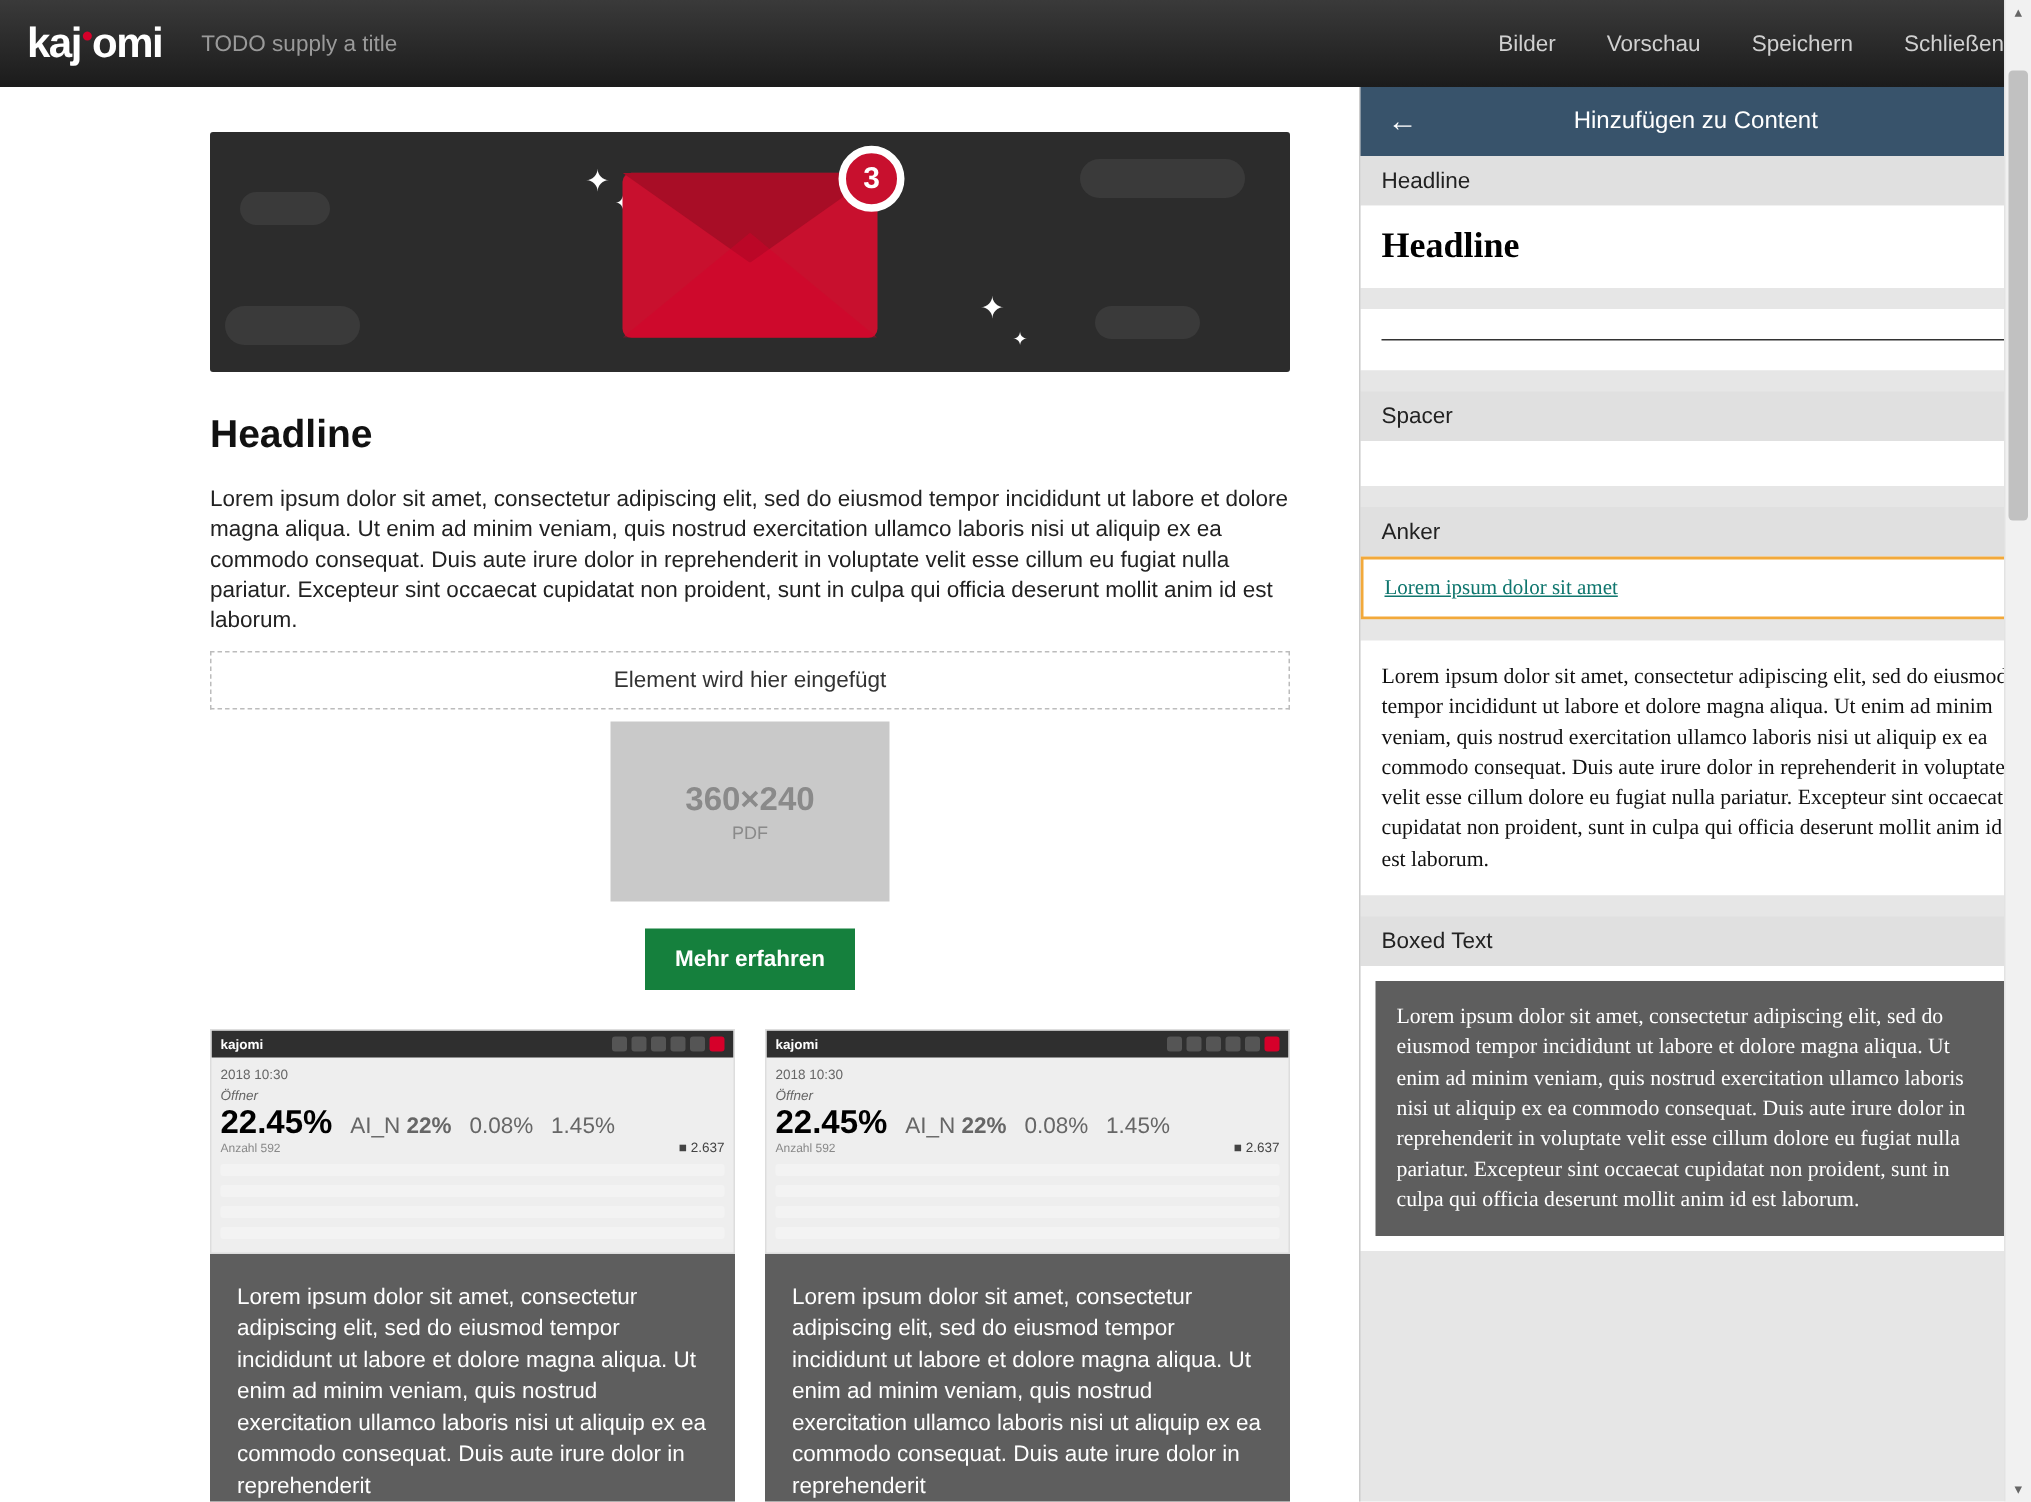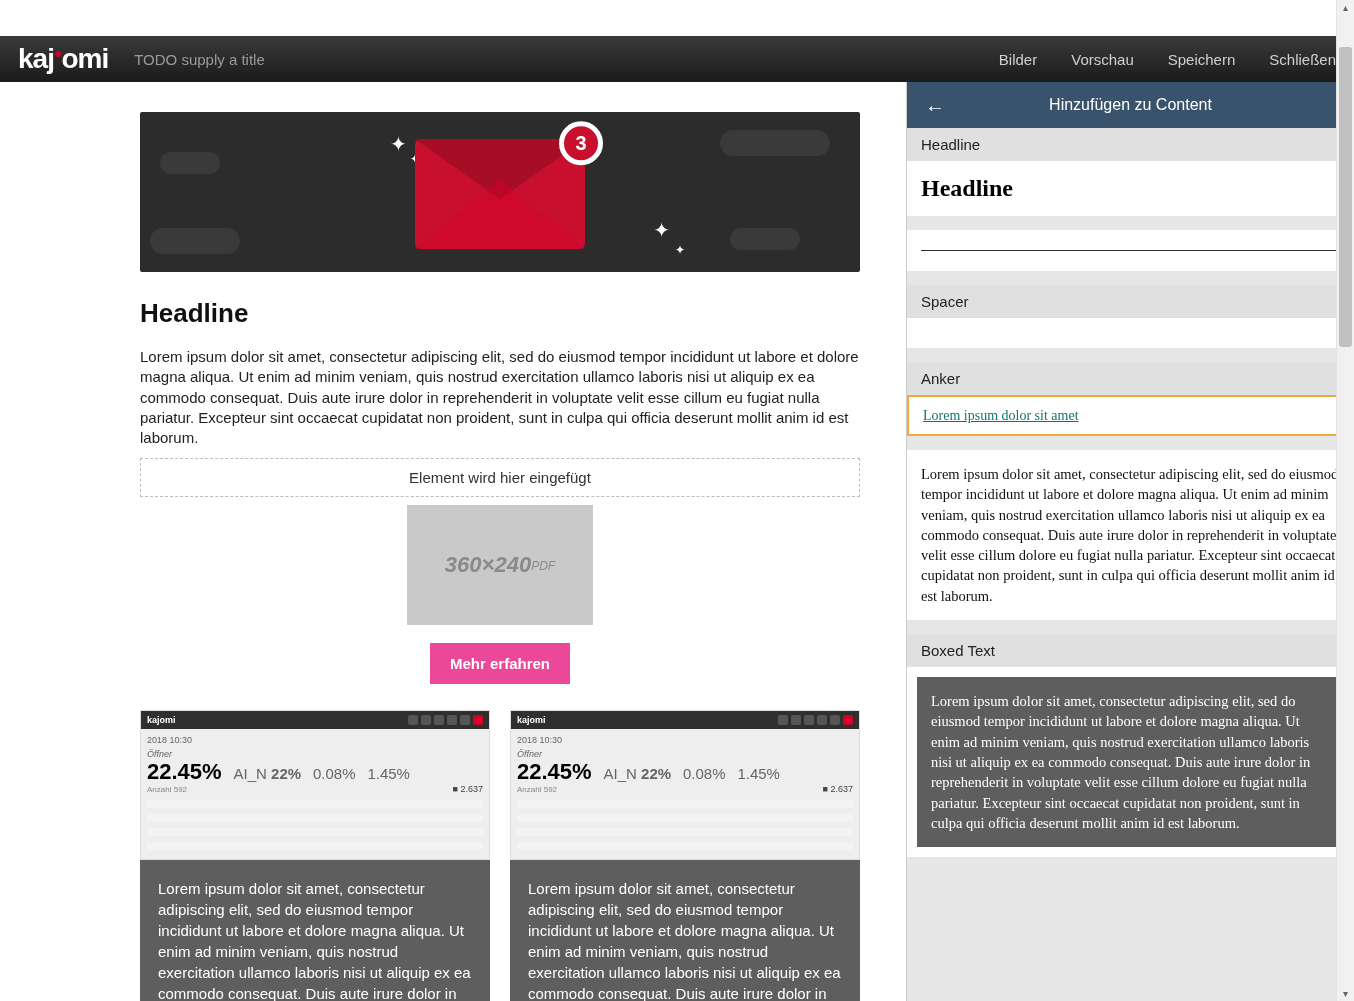--- a/index.html
+++ b/index.html
@@ -1,19 +1,19 @@
 <!DOCTYPE html>
 <html><head>
 <meta charset="utf-8">
 <style>
   * { box-sizing: border-box; margin: 0; padding: 0; }
   body { font-family: Arial, Helvetica, sans-serif; font-size: 14px; background: #fff; width: 1354px; height: 1001px; overflow: hidden; position: relative; }
 
   
-  .topbar { height: 46px; background: linear-gradient(#3a3a3a,#1b1b1b); color: #cfcfcf; display: flex; align-items: center; padding: 0 18px; margin-top: 36px; }
+  .topbar { height: 58px; background: linear-gradient(#3a3a3a,#1b1b1b); color: #cfcfcf; display: flex; align-items: center; padding: 0 18px; }
   .logo { font-size: 28px; font-weight: 700; color: #fff; letter-spacing: -1px; }
   .logo .dot { color: #d6002a; display:inline-block; transform:translateY(-10px); font-size:14px;}
   .title-placeholder { margin-left: 26px; color: #9a9a9a; font-size: 15px; }
   .topbar-spacer { flex: 1; }
   .toplink { color: #d0d0d0; font-size: 15px; margin-left: 34px; cursor: pointer; }
 
   .workspace { display: flex; height: calc(1001px - 47px); }
   .canvas-pane { flex: 1; background: #fff; position: relative; overflow: hidden; }
   .canvas-inner { width: 720px; margin-left: 140px; padding-top: 30px; }
 
@@ -25,25 +25,25 @@
   .env-body { width:170px; height:110px; background:#c8102e; position:relative; border-radius:6px; }
   .env-flap { position:absolute; top:0; left:0; right:0; height:60px; background:#a80d26; clip-path: polygon(0 0,100% 0,50% 100%); }
   .env-bottom { position:absolute; bottom:0; left:0; right:0; height:70px; background:#d6002a; clip-path: polygon(0 100%,100% 100%,50% 0); opacity:0.4;}
   .badge { position:absolute; right:-18px; top:-18px; width:44px; height:44px; background:#c8102e; border:5px solid #fff; border-radius:50%; color:#fff; font-weight:bold; display:flex; align-items:center; justify-content:center; font-size:20px;}
 
   .headline { font-size: 26px; font-weight: 700; margin-top: 26px; color:#111; }
   .body-text { margin-top: 18px; font-size: 15px; line-height: 1.35; color: #222; }
 
   .dropzone { border: 1px dashed #bcbcbc; text-align: center; padding: 10px 0; margin-top: 10px; color: #333; font-size: 15px; }
 
-  .placeholder-img { width: 186px; height: 120px; background: #c9c9c9; margin: 8px auto 0; display: flex; flex-direction: row; align-items: center; justify-content: center; color: #8a8a8a; font-style: italic; }
+  .placeholder-img { width: 186px; height: 120px; background: #c9c9c9; margin: 8px auto 0; display: flex; flex-direction: column; align-items: center; justify-content: center; color: #8a8a8a; }
   .placeholder-img .dims { font-size: 22px; font-weight: 700; }
   .placeholder-img .sub { font-size: 12px; margin-top:2px; }
 
-  .cta-btn { display: block; width: 140px; margin: 18px auto 0; background: #ec4899; color: #fff; text-align: center; padding: 12px 0; font-size: 15px; font-weight: 600; cursor: pointer; }
+  .cta-btn { display: block; width: 140px; margin: 18px auto 0; background: #15803d; color: #fff; text-align: center; padding: 12px 0; font-size: 15px; font-weight: 600; cursor: pointer; }
 
   .two-col { display: flex; gap: 20px; margin-top: 26px; }
   .card { flex: 1; background: #fff; }
   .card-img { height: 150px; background: #eee; border: 1px solid #ddd; position: relative; overflow:hidden;}
   .card-img .fake-header { height:18px; background:#2f2f2f; display:flex; align-items:center; padding:0 6px; gap:22px;}
   .card-img .fake-header .logo-mini{color:#fff; font-size:9px; font-weight:700;}
   .card-img .fake-header .icons{margin-left:auto; display:flex; gap:3px;}
   .card-img .fake-header .icons span{width:10px;height:10px;background:#555;border-radius:2px;display:inline-block;}
   .card-img .dash { padding:6px;}
   .card-img .big-num { font-size:22px; font-weight:700; display:inline-block;}

